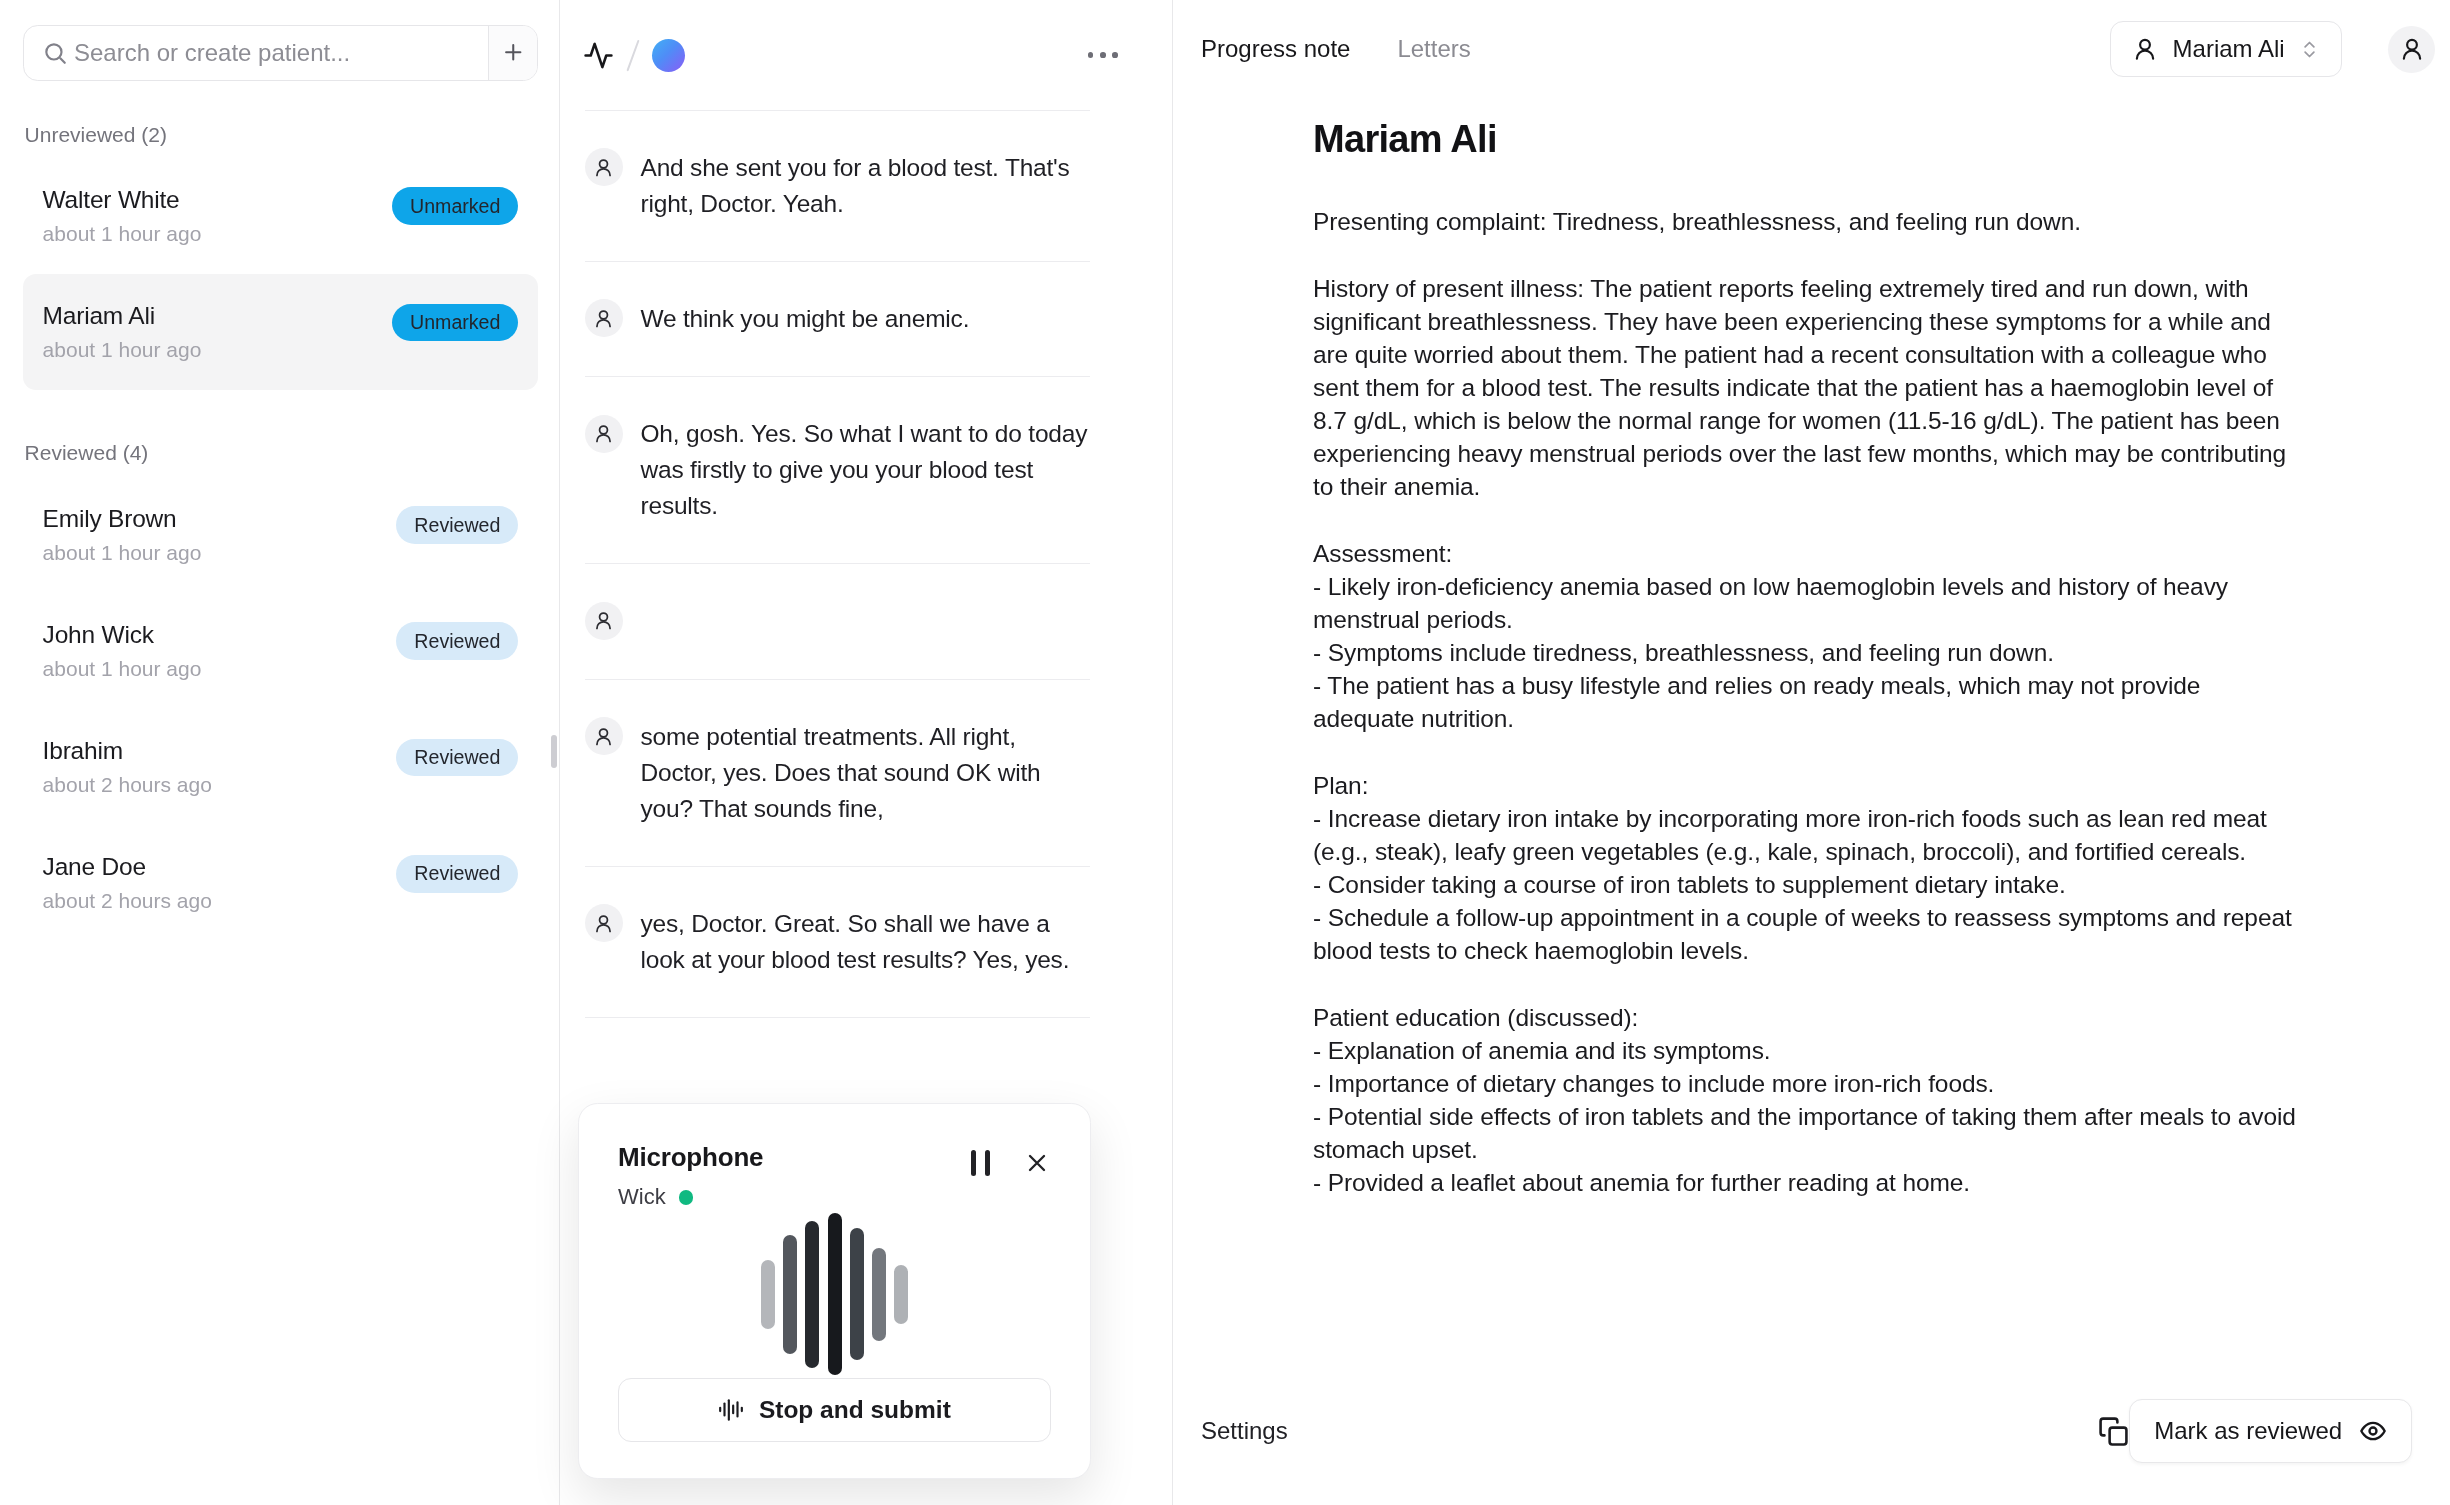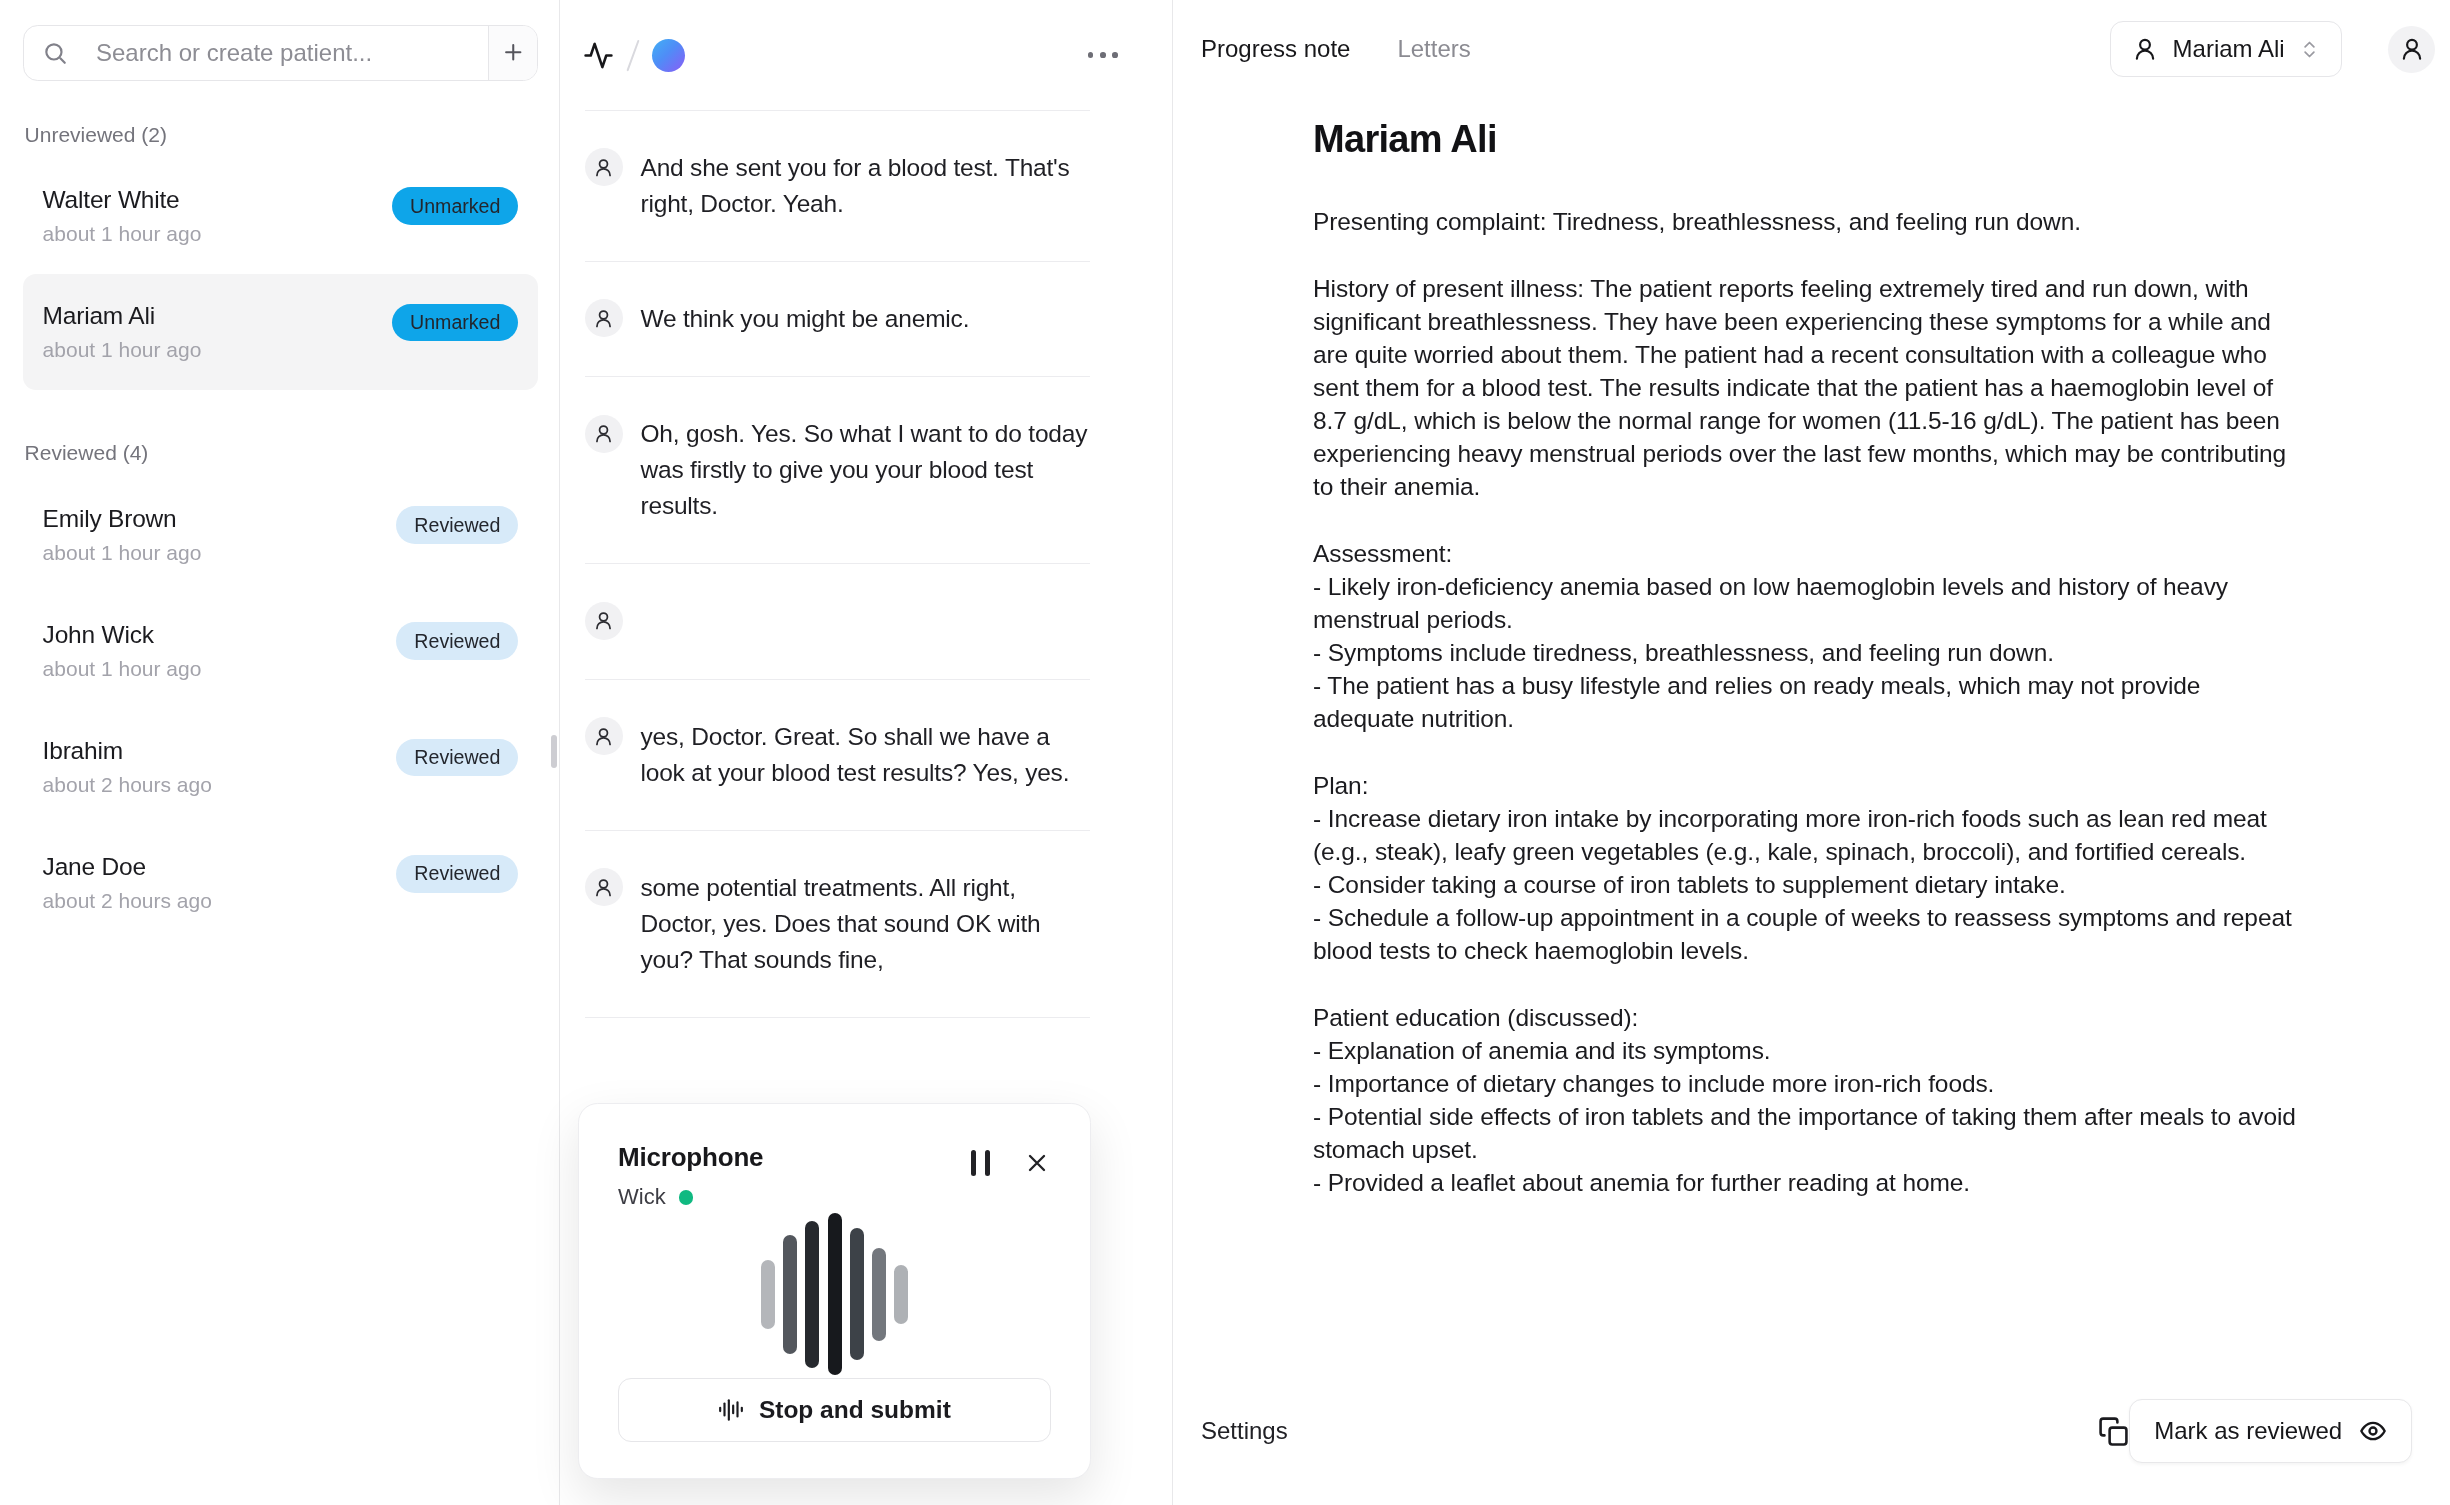--- a/index.html
+++ b/index.html
@@ -5,21 +5,21 @@
   * { margin:0; padding:0; box-sizing:border-box; }
   html,body { width:2450px; height:1505px; background:#fff; overflow:hidden;
     font-family:"Liberation Sans", sans-serif; color:#18181b; }
   .app { display:flex; width:2450px; height:1505px; }
 
   
   .sidebar { position:relative; width:560px; flex:0 0 560px; border-right:1.6px solid #e8e8ea;
     padding:24.5px 21px 0 23px; background:#fff; }
   .searchbar { display:flex; align-items:stretch; height:56px; border:1.6px solid #e6e6e9;
     border-radius:14.7px; overflow:hidden; background:#fff; }
-  .search-main { flex:1; display:flex; align-items:center; gap:28px; padding:0 18px; }
+  .search-main { flex:1; display:flex; align-items:center; gap:6px; padding:0 18px; }
   .search-main svg { flex:0 0 auto; }
   .searchbar input { border:none; outline:none; flex:1; font-size:24px;
     font-family:"Liberation Sans", sans-serif; color:#18181b; background:transparent; }
   .searchbar input::placeholder { color:#8d8d94; }
   .add-seg { width:49px; border-left:1.6px solid #e6e6e9; display:flex; align-items:center;
     justify-content:center; background:#fbfbfc; cursor:pointer; }
   .section-label { margin:42px 0 11.4px 1.6px; font-size:21px; color:#74747c; }
   .section-label.second { margin-top:51px; }
   .patient-list { display:flex; flex-direction:column; }
   .patient-row { display:flex; align-items:flex-start; justify-content:space-between;
@@ -247,31 +247,31 @@
           </span>
         </div>
 
         <div class="t-row">
           <span class="t-avatar">
             <svg width="21" height="21" viewBox="0 0 24 24" fill="none" stroke="#2c2c31" stroke-width="2" stroke-linecap="round" stroke-linejoin="round">
               <circle cx="12" cy="8" r="4.5"></circle>
               <path d="M19.5 21a7.5 7.5 0 0 0-15 0"></path>
             </svg>
           </span>
+          <div class="t-text">some potential treatments. All right, Doctor, yes. Does that sound OK with you? That sounds fine,</div>
+        </div>
+
+        <div class="t-row">
+          <span class="t-avatar">
+            <svg width="21" height="21" viewBox="0 0 24 24" fill="none" stroke="#2c2c31" stroke-width="2" stroke-linecap="round" stroke-linejoin="round">
+              <circle cx="12" cy="8" r="4.5"></circle>
+              <path d="M19.5 21a7.5 7.5 0 0 0-15 0"></path>
+            </svg>
+          </span>
           <div class="t-text">yes, Doctor. Great. So shall we have a look at your blood test results? Yes, yes.</div>
-        </div>
-
-        <div class="t-row">
-          <span class="t-avatar">
-            <svg width="21" height="21" viewBox="0 0 24 24" fill="none" stroke="#2c2c31" stroke-width="2" stroke-linecap="round" stroke-linejoin="round">
-              <circle cx="12" cy="8" r="4.5"></circle>
-              <path d="M19.5 21a7.5 7.5 0 0 0-15 0"></path>
-            </svg>
-          </span>
-          <div class="t-text">some potential treatments. All right, Doctor, yes. Does that sound OK with you? That sounds fine,</div>
         </div>
       </div>
 
     <div class="mic-card">
       <div class="mic-top">
         <div>
           <div class="mic-title">Microphone</div>
           <div class="mic-status">
             <span>Wick</span>
             <i class="ready-dot"></i>

